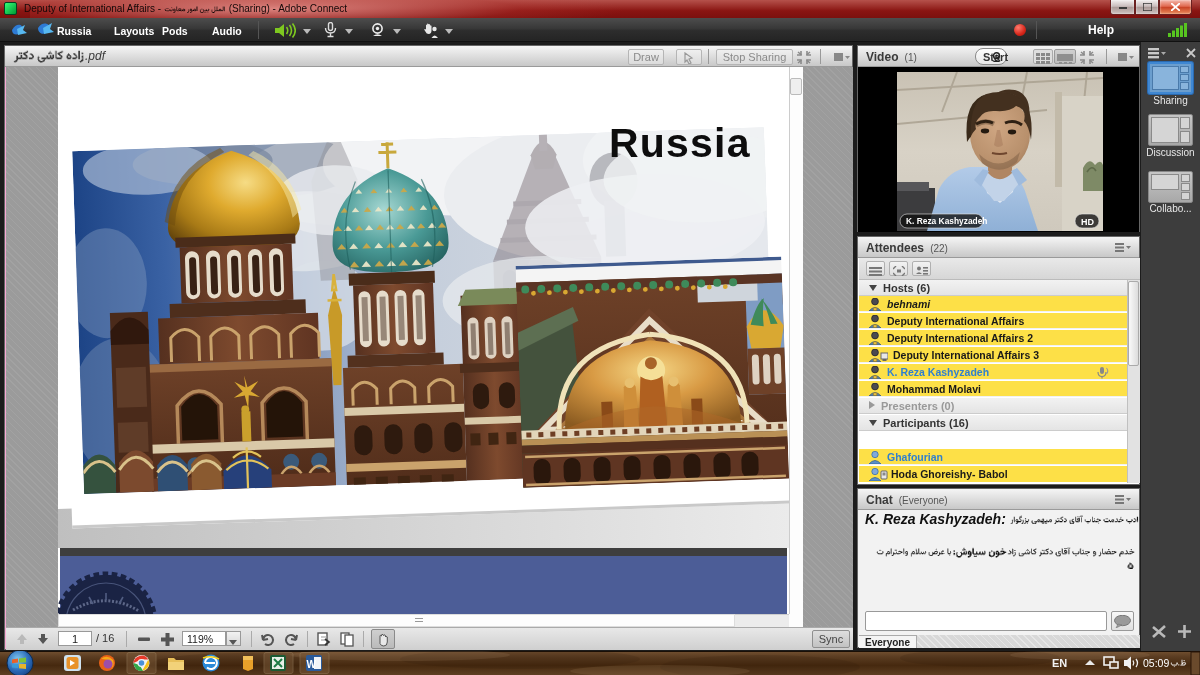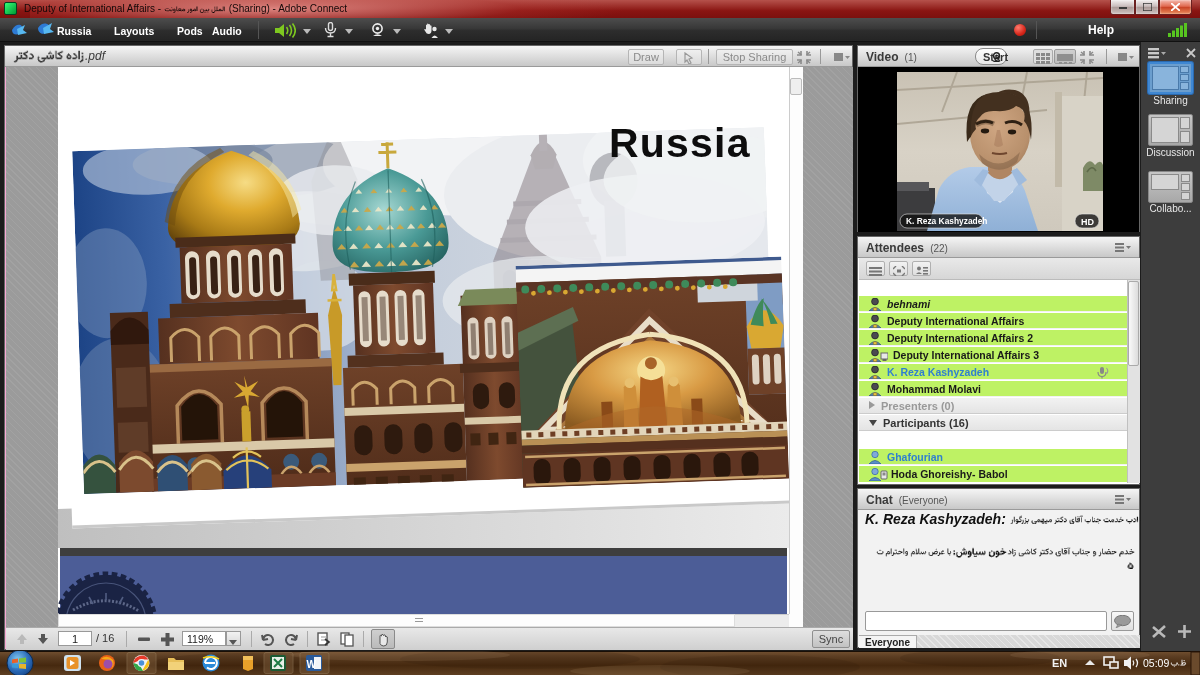--- a/index.html
+++ b/index.html
@@ -55,21 +55,21 @@
 
 #videopod{left:857px;top:45px;width:283px;height:187px;background:#22c55e}
 
 
 #attpod{left:857px;top:236px;width:283px;height:249px;background:#fff}
 #atttools{left:1px;top:21px;width:281px;height:22px;background:linear-gradient(180deg,#e9e9e9,#d6d6d6);border-bottom:1px solid #bbb}
 .atool{position:absolute;top:3px;width:19px;height:15px;border:1px solid #b0b0b0;border-radius:2px;background:linear-gradient(180deg,#f2f2f2,#dfdfdf)}
 .grphead{position:absolute;left:1px;width:272px;height:16px;background:linear-gradient(180deg,#f2f2f2,#e4e4e4);
  border-bottom:1px solid #ccc;font-size:11px;font-weight:bold;color:#333;line-height:16px}
 .grphead .tri{display:inline-block;margin:0 6px 1px 10px;}
-.att{position:absolute;left:1px;width:268px;height:16px;font-size:10.5px;font-weight:bold;color:#1a1a1a;line-height:16px;border-bottom:1px solid #f2f2f2;background:#bef264}
+.att{position:absolute;left:1px;width:268px;height:16px;font-size:10.5px;font-weight:bold;color:#1a1a1a;line-height:16px;border-bottom:1px solid #f2f2f2;background:#fde047}
 .att .nm{position:absolute;left:28px;top:0}
 
 
 #chatpod{left:857px;top:488px;width:283px;height:160px;background:#f2f2f2}
 .chatmsg{position:absolute;left:7px;width:270px;font-size:14px;color:#111;line-height:12px}
 #chatinput{left:7px;top:122px;width:242px;height:20px;background:#fff;border:1px solid #999;border-radius:2px}
 #chatsend{left:253px;top:122px;width:23px;height:20px;background:linear-gradient(180deg,#f8f8f8,#e0e0e0);border:1px solid #999;border-radius:2px}
 #chattabs{left:1px;top:146px;width:281px;height:13px;background:#d8d8d8;
  background-image:repeating-linear-gradient(45deg,rgba(255,255,255,.35) 0 1px,transparent 1px 5px)}
 #tabev{left:1px;top:146px;width:58px;height:13px;background:#f4f4f4;border-right:1px solid #aaa;border-top:1px solid #aaa;
@@ -107,21 +107,21 @@
 
 <div class="abs" id="menubar"></div>
 <svg class="abs" style="left:8px;top:20px" width="52" height="20" viewBox="0 0 52 20">
  <path d="M4 10 C8 2,16 4,14 10 C12 16,4 16,4 10 Z" fill="#2e7bd4"></path>
  <path d="M9 9 l8 -4 l-2 5 l4 3 l-9 2 z" fill="#57b8f0"></path>
  <path d="M30 8 C34 1,43 3,41 9 C39 16,30 15,30 8 Z" fill="#2e7bd4"></path>
  <path d="M35 8 l9 -5 l-2 6 l4 3 l-10 2 z" fill="#57b8f0"></path>
 </svg>
 <div class="abs menu" style="left:57px">Russia</div>
 <div class="abs menu" style="left:114px">Layouts</div>
-<div class="abs menu" style="left:177px">Pods</div>
+<div class="abs menu" style="left:162px">Pods</div>
 <div class="abs menu" style="left:212px">Audio</div>
 <div class="abs" style="left:258px;top:21px;width:1px;height:18px;background:#555"></div>
 
 <div class="abs ico" id="i-spk" style="left:268px;width:32px"></div>
 <div class="abs ico" style="left:300px;width:13px"></div>
 <svg class="abs" style="left:274px;top:23px" width="22" height="15" viewBox="0 0 22 15">
  <path d="M1 5 h4 l5 -4 v13 l-5 -4 h-4 z" fill="#7ec820"></path>
  <path d="M12.5 4 q2.5 3.5 0 7 M15.5 2 q4 5.5 0 11 M18.5 0.5 q5.5 7 0 14" stroke="#7ec820" stroke-width="1.6" fill="none"></path>
 </svg>
 <svg class="abs" style="left:303px;top:29px" width="8" height="5">
@@ -763,20 +763,23 @@
           <rect x="4" y="3.5" width="4" height="3" fill="#777"></rect>
         </svg></div>
   <div class="atool" style="left:53px"><svg width="12" height="10" style="margin:2px 0 0 3px">
           <circle cx="3" cy="2.5" r="2" fill="#777"></circle>
           <path d="M0 8 q3 -3.5 6 0 z" fill="#777"></path>
           <rect x="7" y="1" width="5" height="1.6" fill="#777"></rect>
           <rect x="7" y="4" width="5" height="1.6" fill="#777"></rect>
           <rect x="7" y="7" width="5" height="1.6" fill="#777"></rect>
         </svg></div>
  </div>
+ <div class="grphead" style="top:43px"><svg class="tri" width="8" height="6">
+        <path d="M0 0 h8 l-4 6 z" fill="#444"></path>
+      </svg>Hosts (6)</div>
  <div class="att" style="top:59px">
       <svg class="pic" width="14" height="13" style="position:absolute;left:9px;top:2px">
         <circle cx="7" cy="3.5" r="3.4" fill="#4a4a50" stroke="#26262c" stroke-width=".8"></circle>
         <path d="M1 13 q6 -7 12 0 z" fill="#5b7fa6" stroke="#3a5a7a" stroke-width=".8"></path>
         <rect x="5.4" y="9.8" width="3.4" height="2.8" rx="0.7" fill="#e8c040" stroke="#8a6a10" stroke-width=".5"></rect>
       </svg>
       <span class="nm" style="font-style:italic">behnami</span>
     </div>
  <div class="att" style="top:76px">
       <svg class="pic" width="14" height="13" style="position:absolute;left:9px;top:2px">

